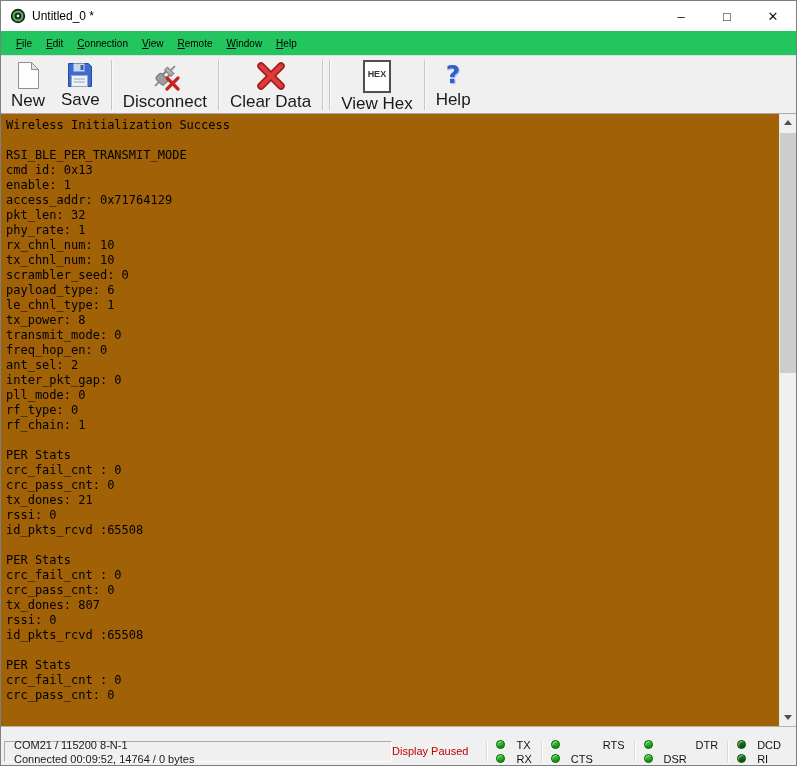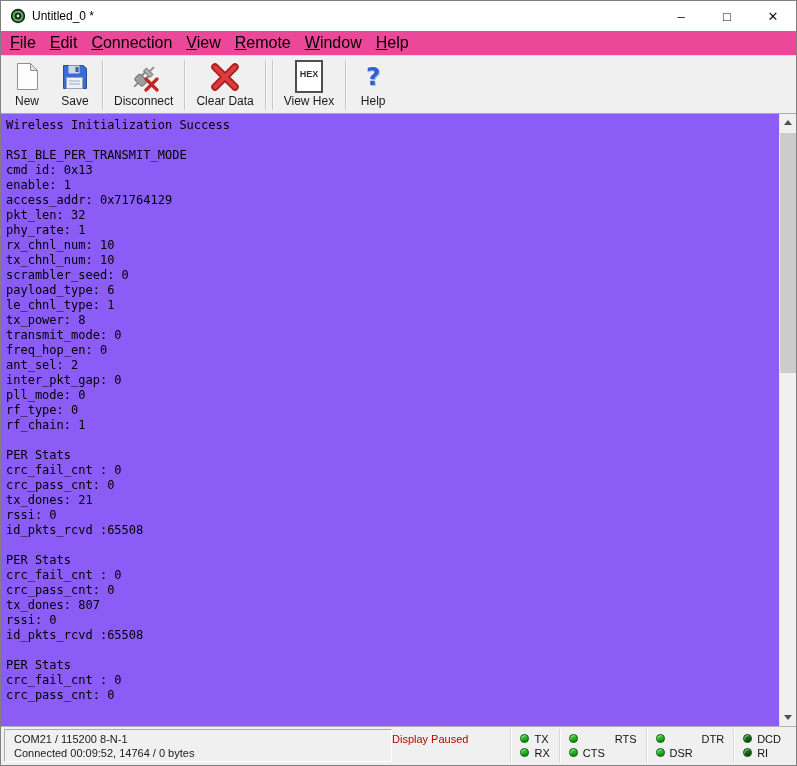--- a/index.html
+++ b/index.html
@@ -16,70 +16,70 @@
 
   
   .titlebar { height:30px; flex:0 0 30px; background:#ffffff; display:flex; align-items:center; }
   .app-icon { margin:0 6px 0 9px; display:flex; }
   .title { font-size:12px; color:#000; }
   .win-btns { margin-left:auto; display:flex; height:100%; }
   .win-btn { width:46px; height:100%; display:flex; align-items:center; justify-content:center;
              font-size:13px; color:#111; cursor:default; }
 
   
-  .menubar { height:24px; flex:0 0 24px; background:#ec4899; display:flex; align-items:center;
-             padding-left:2px; font-size:16px; color:#000; }
+  .menubar { height:24px; flex:0 0 24px; background:#22c55e; display:flex; align-items:center;
+             padding-left:8px; font-size:10px; color:#000; }
   .menu-item { display:inline-block; padding:3px 7px; cursor:default; }
   .menu-item::first-letter { text-decoration:underline; }
 
   
   .toolbar { height:59px; flex:0 0 59px; background:#f0f0f0;
              border-top:1px solid #dcdcdc; border-bottom:1px solid #a9a9a9;
              display:flex; align-items:center; padding:0 2px; }
   .tb-btn { height:54px; min-width:48px; padding:2px 7px 1px;
             display:flex; flex-direction:column; align-items:center; justify-content:flex-start;
             border:1px solid transparent; border-radius:2px; cursor:default; }
   .tb-icon { width:32px; height:32px; display:flex; align-items:center; justify-content:center; }
-  .tb-label { font-size:12px; color:#1a1a1a; margin-top:1px; white-space:nowrap; }
+  .tb-label { font-size:17px; color:#1a1a1a; margin-top:1px; white-space:nowrap; }
   .tb-btn.disabled .tb-label { color:#9e9e9e; }
   .tb-sep { width:1px; height:50px; background:#c6c6c6; margin:0 3px; box-shadow:1px 0 0 #fafafa; }
 
   .hexbox { border:2px solid #4f4f4f; background:#fff; color:#333;
             font-size:9px; font-weight:bold; padding:8px 3px 12px; line-height:1; }
   .helpq { font-family:"DejaVu Sans", sans-serif; font-size:25px; font-weight:bold;
            color:#3060cf; text-shadow:1px 1px 0 #a9bde8; line-height:1; }
 
   
-  .terminal { flex:1 1 auto; position:relative; background:#8b5cf6; overflow:hidden; }
+  .terminal { flex:1 1 auto; position:relative; background:#a16207; overflow:hidden; }
   .term-text { margin:0; padding:4px 22px 4px 5px;
                font-family:"DejaVu Sans Mono", monospace; font-size:12px; line-height:15px;
                color:#000; white-space:pre; }
   .scrollbar { position:absolute; top:0; right:0; width:17px; height:100%;
                background:#f0f0f0; border-left:1px solid #e6e6e6;
                display:flex; flex-direction:column; }
   .sb-arrow { height:17px; flex:0 0 17px; display:flex; align-items:center; justify-content:center; }
   .tri-up   { width:0; height:0; border-left:4px solid transparent; border-right:4px solid transparent;
               border-bottom:5px solid #505050; }
   .tri-down { width:0; height:0; border-left:4px solid transparent; border-right:4px solid transparent;
               border-top:5px solid #505050; }
   .sb-track { flex:1 1 auto; position:relative; }
   .sb-thumb { position:absolute; top:2px; left:0; width:100%; height:240px; background:#cdcdcd; }
 
   
   .statusbar { height:39px; flex:0 0 39px; background:#f0f0f0; border-top:1px solid #b3b3b3;
-               display:flex; align-items:stretch; padding:2px 6px 3px 3px; font-size:11px; }
+               display:flex; align-items:stretch; padding:14px 6px 3px 3px; font-size:11px; }
   .sbar-left { width:388px; flex:0 0 388px;
                border:1px solid; border-color:#ababab #ffffff #ffffff #ababab;
                padding:2px 9px; display:flex; flex-direction:column; justify-content:center; gap:2px;
                color:#1a1a1a; background:#f0f0f0; }
   .sbar-paused { color:#c00000; padding-top:4px; white-space:nowrap; }
   .ind-groups { margin-left:auto; display:flex; align-items:stretch; }
   .ind-group { display:flex; flex-direction:column; justify-content:center; gap:2px;
                padding:0 9px; border-left:1px solid #d9d9d9; box-shadow:inset 1px 0 0 #ffffff; }
-  .ind { display:flex; align-items:center; gap:5px; }
+  .ind { display:flex; align-items:center; gap:11px; }
   .light { width:9px; height:9px; border-radius:50%; background:#1fc11f;
            border:1px solid #0c5c0c; box-shadow:inset 0 -2px 2px rgba(0,0,0,.3), inset 1px 1px 1px rgba(255,255,255,.6); }
   .ind.dim .light { background:#15691a; }
   .ind-label { color:#111; }
   .ind.bold .ind-label { font-weight:normal;margin-left:32px; }
 </style>
 </head>
 <body>
 
 <div class="window">

